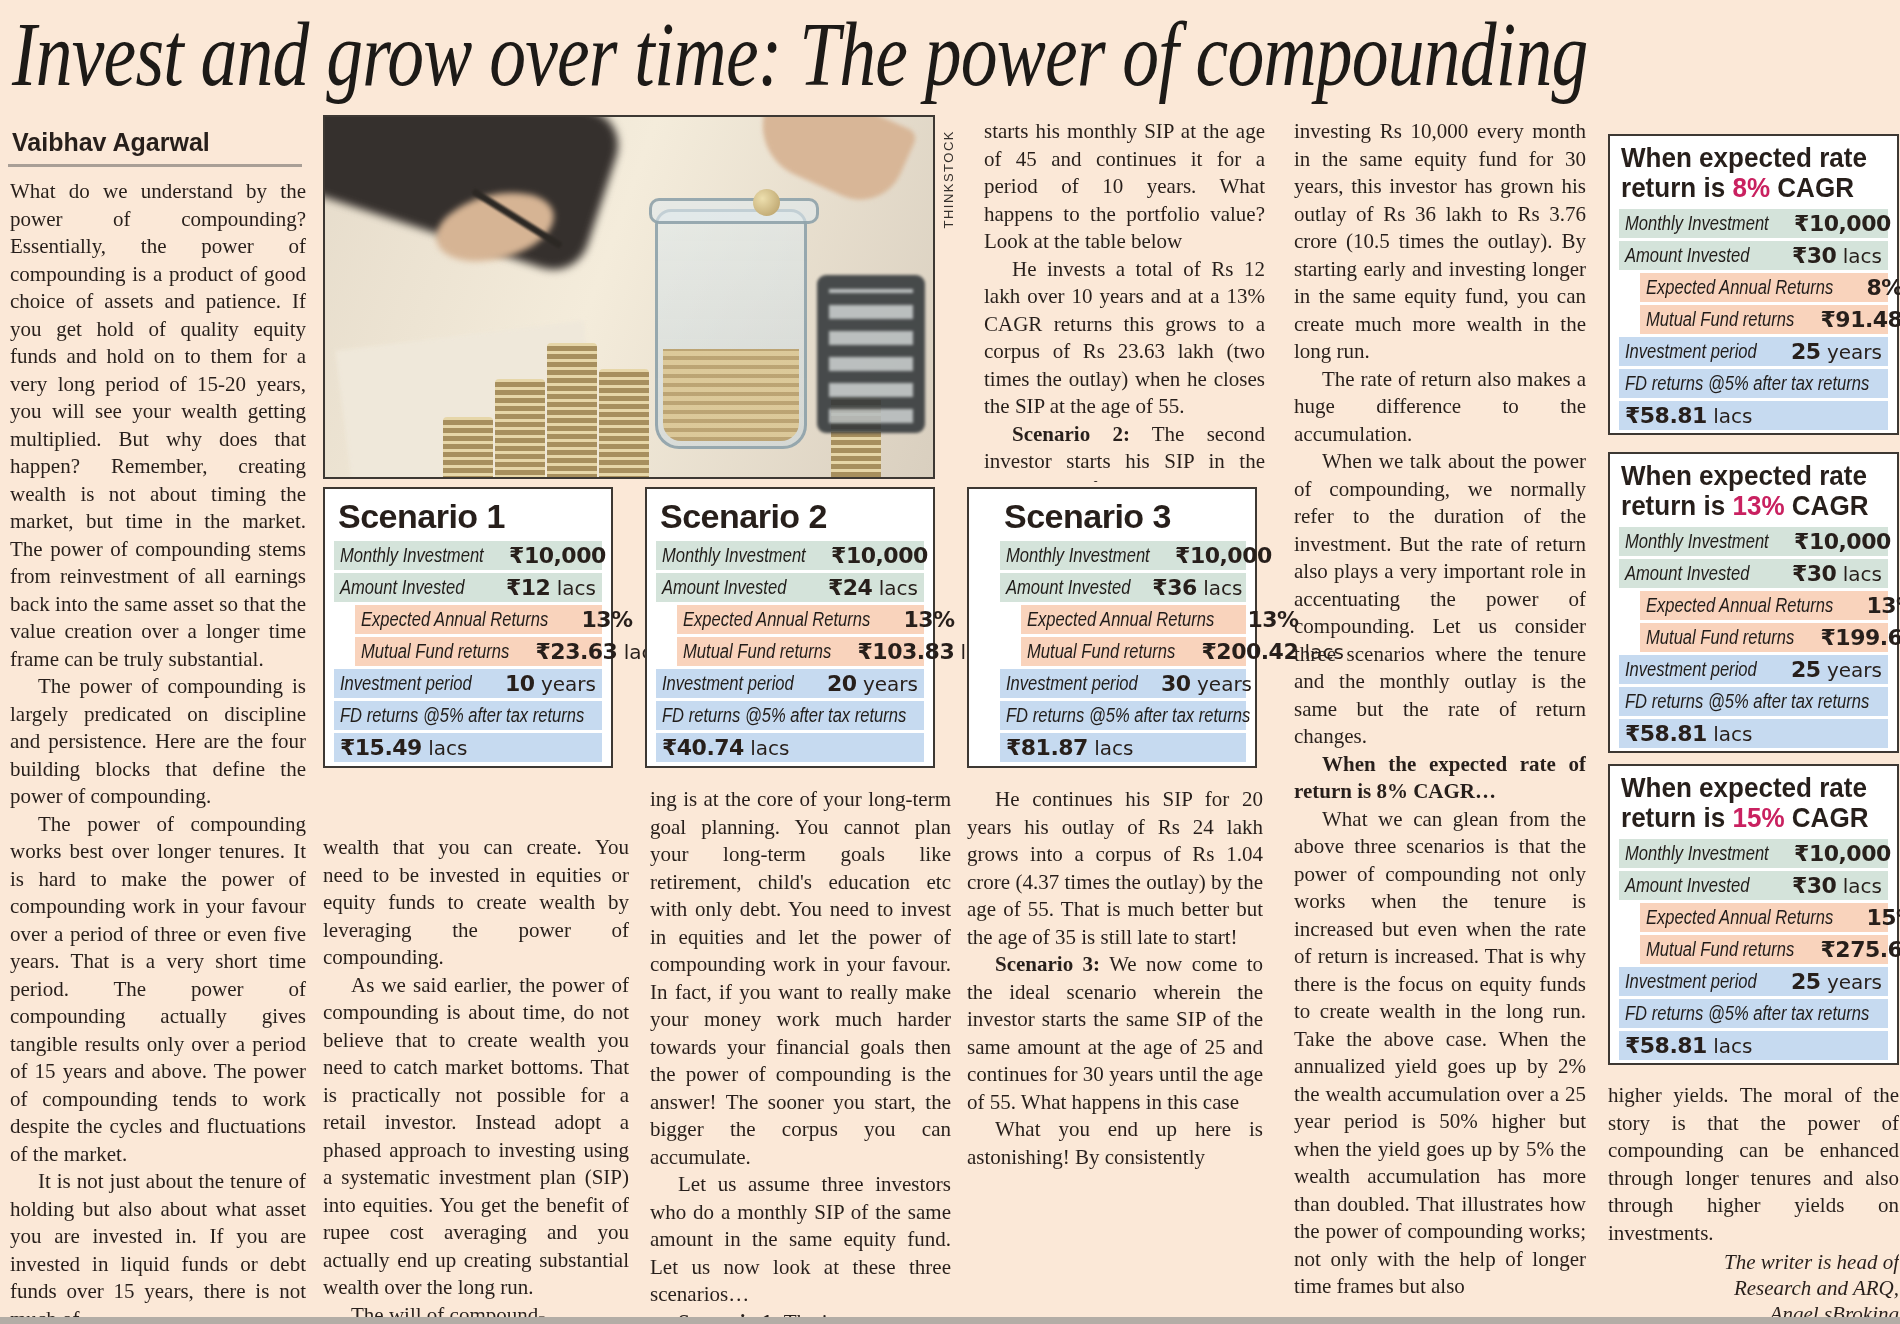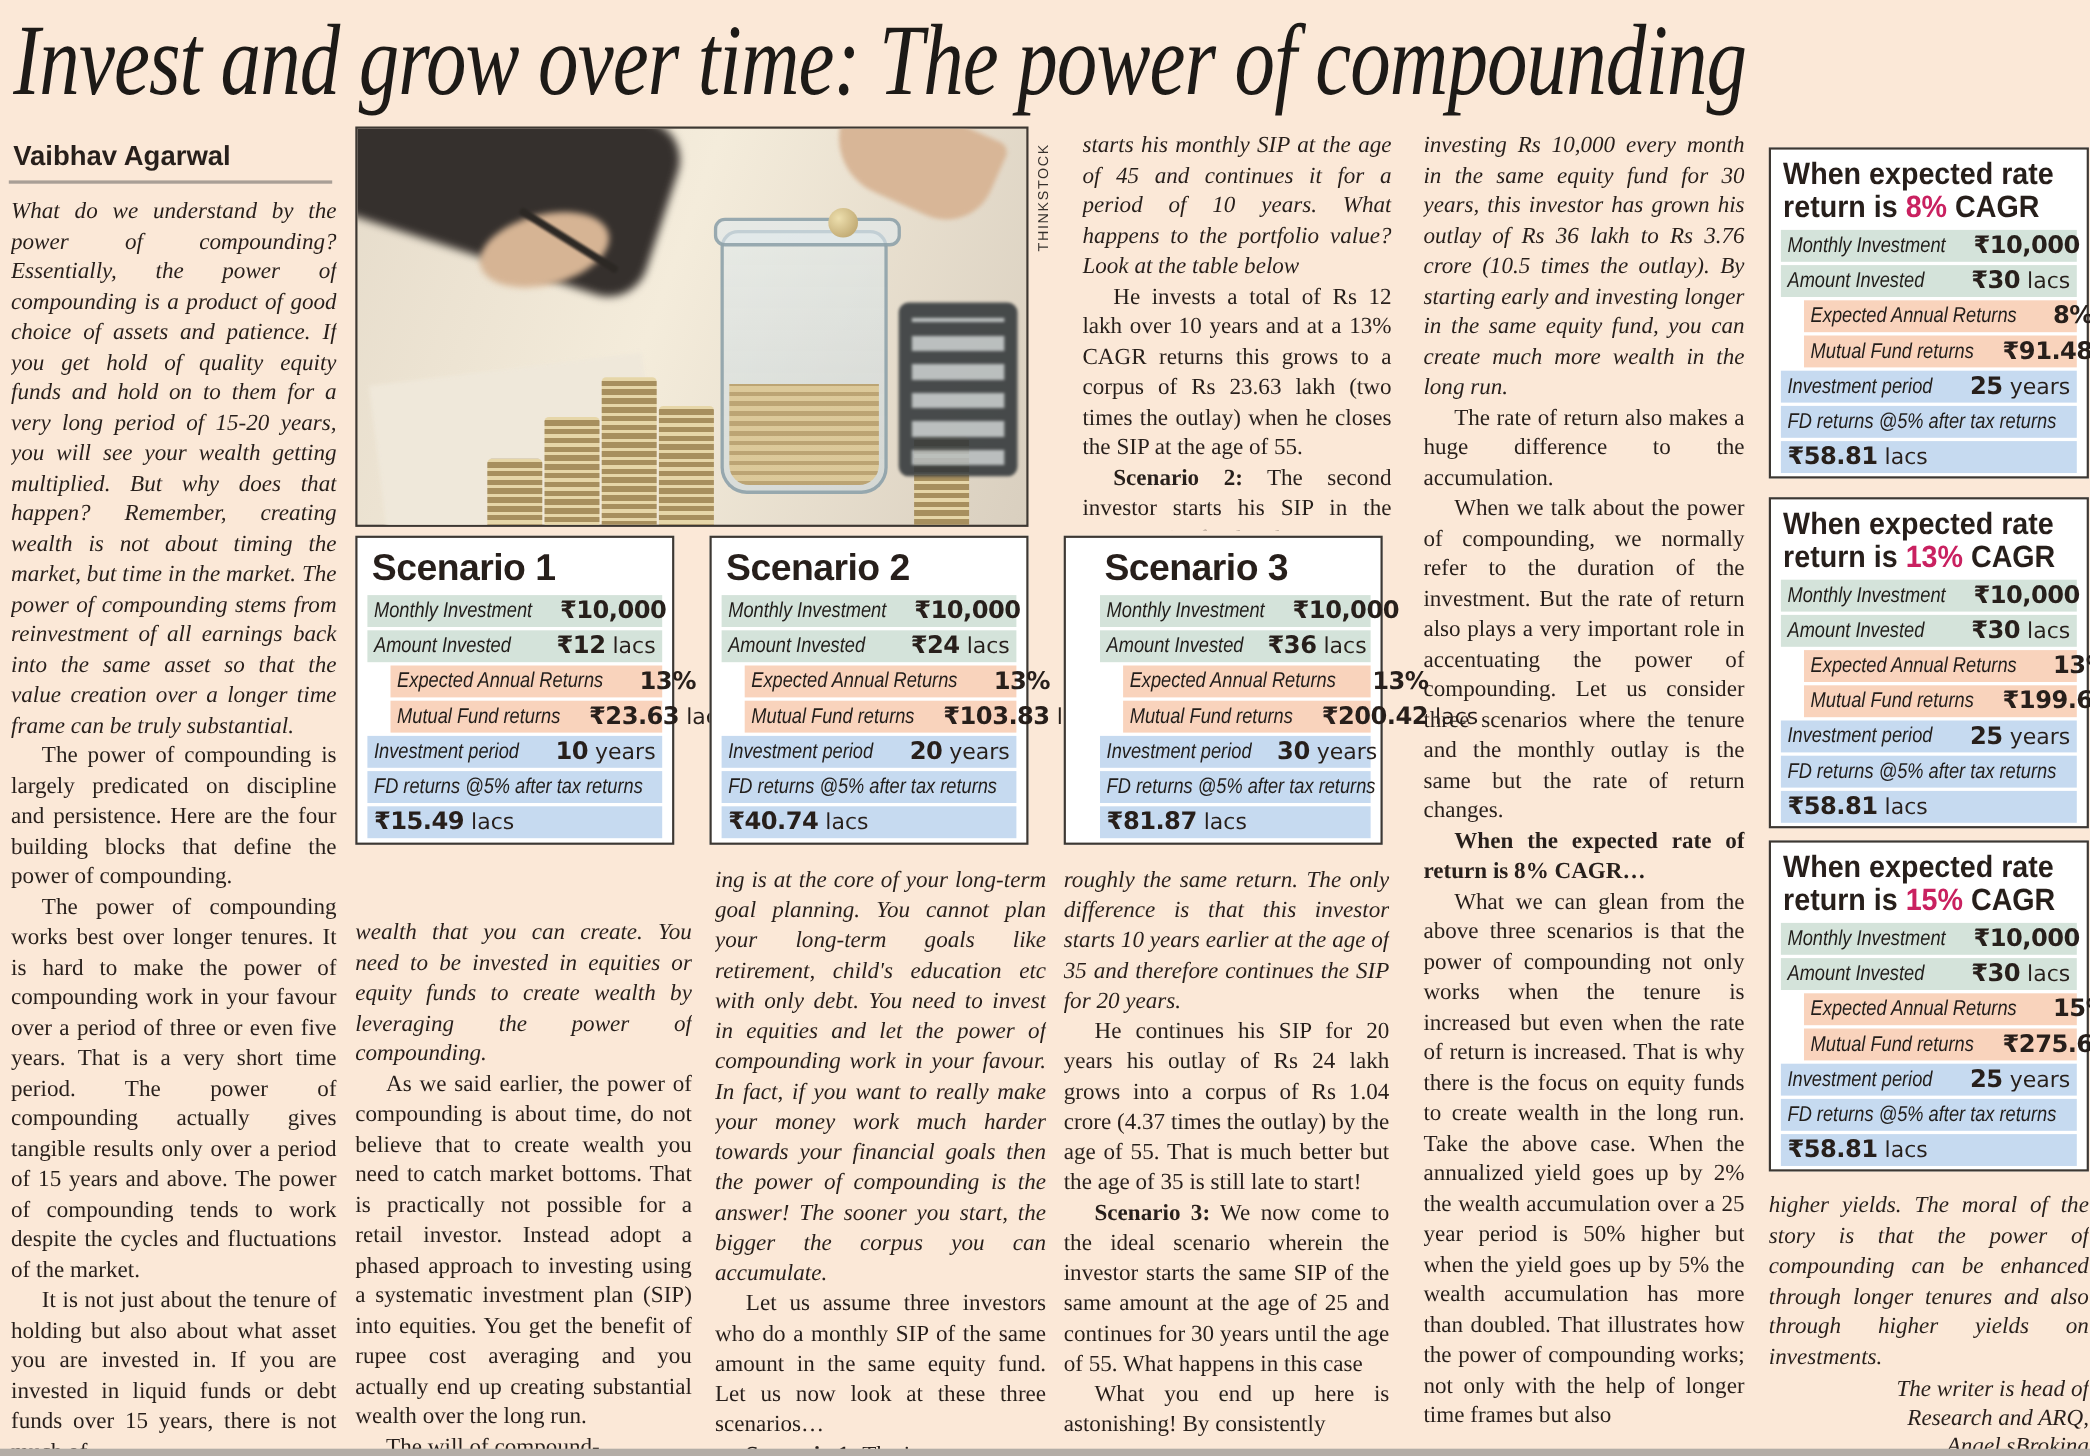--- a/index.html
+++ b/index.html
@@ -11,21 +11,21 @@
   body{position:relative;background:var(--bg);color:var(--ink);overflow:hidden;
        font-family:"Liberation Serif","DejaVu Serif",serif;}
   .headline{position:absolute;left:12px;top:6px;font-style:italic;font-weight:400;
        font-size:92px;line-height:1.05;white-space:nowrap;color:#1d1a17;
        transform:scaleX(.80);transform-origin:left top;letter-spacing:-1px;}
   .byline{position:absolute;left:12px;top:128px;font-family:"Liberation Sans",sans-serif;
        font-weight:bold;font-size:25px;}
   .byline-rule{position:absolute;left:8px;top:164px;width:294px;height:3px;background:var(--rule);}
   .textcol{position:absolute;font-size:21px;line-height:27.5px;text-align:justify;overflow:hidden;}
   .textcol p{text-indent:28px;}
-  .textcol p.first{text-indent:0;font-style:italic;}
+  .textcol p.first{text-indent:0;}
   .textcol p.bold{font-weight:bold;}
   .textcol p.credit{font-style:italic;text-align:right;white-space:pre-line;text-indent:0;line-height:26px;margin-top:2px;}
   .textcol strong{font-weight:bold;}
   #col1{left:10px;top:178px;width:296px;height:1142px;}
   #col4top{left:984px;top:118px;width:281px;height:364px;}
   #col5{left:1294px;top:118px;width:292px;height:1200px;}
   #col2bot{left:323px;top:786px;width:306px;height:536px;margin-top:48px;}
   #col3bot{left:650px;top:786px;width:301px;height:536px;}
   #col4bot{left:967px;top:786px;width:296px;height:536px;}
   #col6bot{left:1608px;top:1082px;width:291px;height:240px;}
@@ -323,21 +323,20 @@
     <p class="first">wealth that you can create. You need to be invested in equities or equity funds to create wealth by leveraging the power of compounding.</p>
     <p>As we said earlier, the power of compounding is about time, do not believe that to create wealth you need to catch market bottoms. That is practically not possible for a retail investor. Instead adopt a phased approach to investing using a systematic investment plan (SIP) into equities. You get the benefit of rupee cost averaging and you actually end up creating substantial wealth over the long run.</p>
     <p>The will of compound-</p>
   </div>
 <div class="textcol" id="col3bot">
     <p class="first">ing is at the core of your long-term goal planning. You cannot plan your long-term goals like retirement, child's education etc with only debt. You need to invest in equities and let the power of compounding work in your favour. In fact, if you want to really make your money work much harder towards your financial goals then the power of compounding is the answer! The sooner you start, the bigger the corpus you can accumulate.</p>
     <p>Let us assume three investors who do a monthly SIP of the same amount in the same equity fund. Let us now look at these three scenarios…</p>
     <p><strong>Scenario 1:</strong> The investor</p>
   </div>
 <div class="textcol" id="col4bot">
-    <p class="first">roughly the same return. The only difference is that this investor starts 10 years earlier at the age of 35 and therefore continues the SIP for 20 years.</p>
     <p>He continues his SIP for 20 years his outlay of Rs 24 lakh grows into a corpus of Rs 1.04 crore (4.37 times the outlay) by the age of 55. That is much better but the age of 35 is still late to start!</p>
     <p><strong>Scenario 3:</strong> We now come to the ideal scenario wherein the investor starts the same SIP of the same amount at the age of 25 and continues for 30 years until the age of 55. What happens in this case</p>
     <p>What you end up here is astonishing! By consistently</p>
   </div>
 <div class="textcol" id="col6bot">
     <p class="first">higher yields. The moral of the story is that the power of compounding can be enhanced through longer tenures and also through higher yields on investments.</p>
     <p class="credit">The writer is head of
 Research and ARQ,
 Angel sBroking</p>
   </div>

